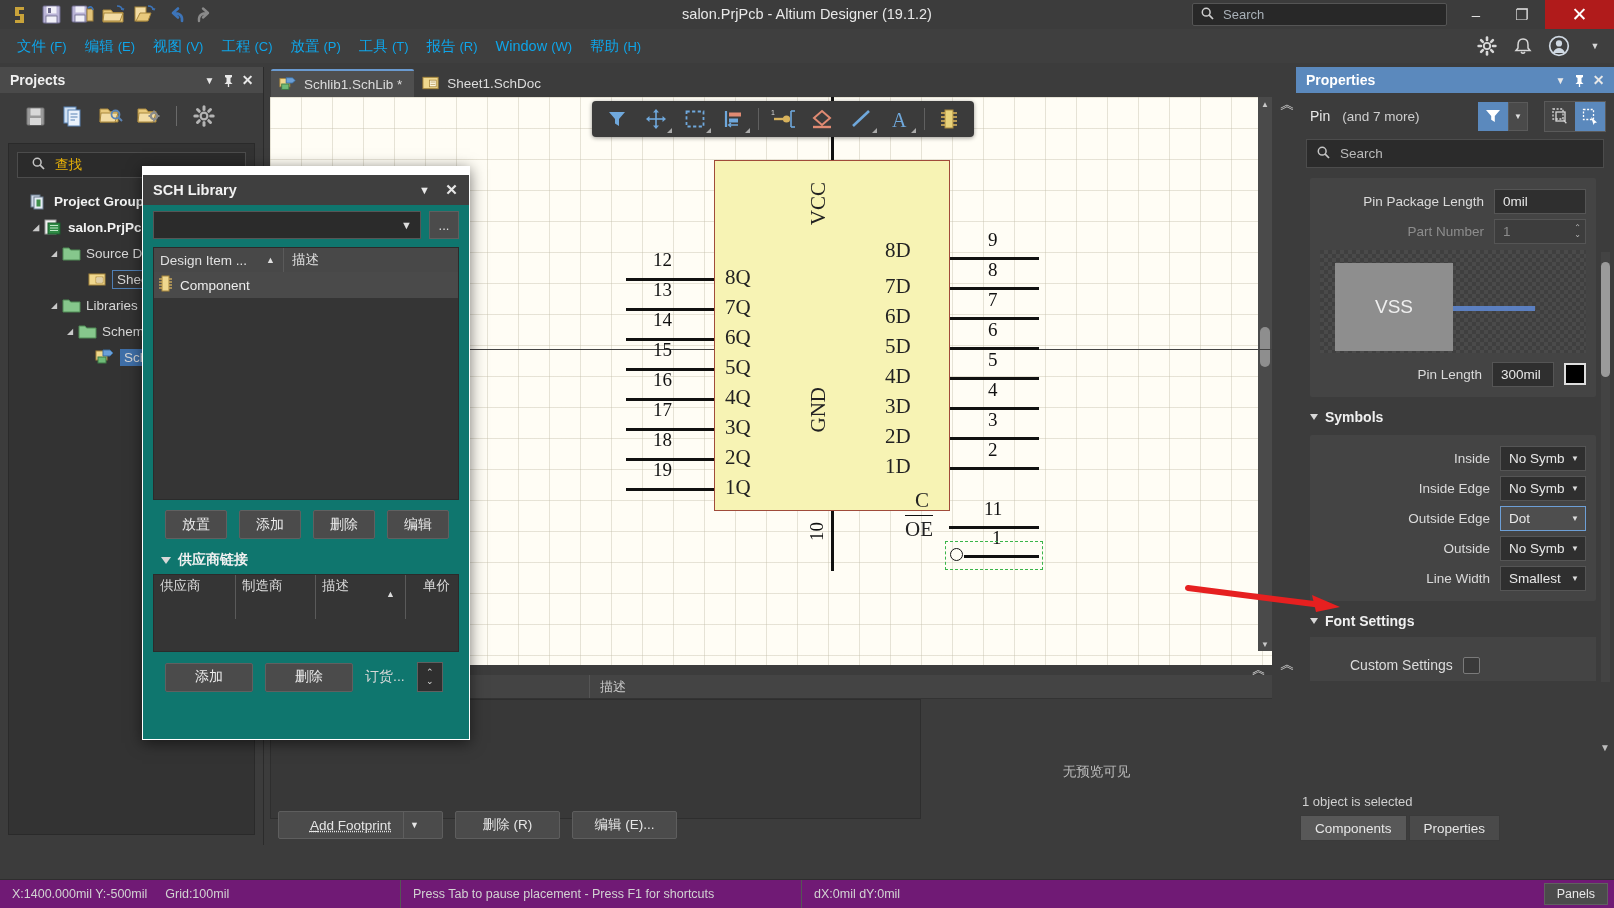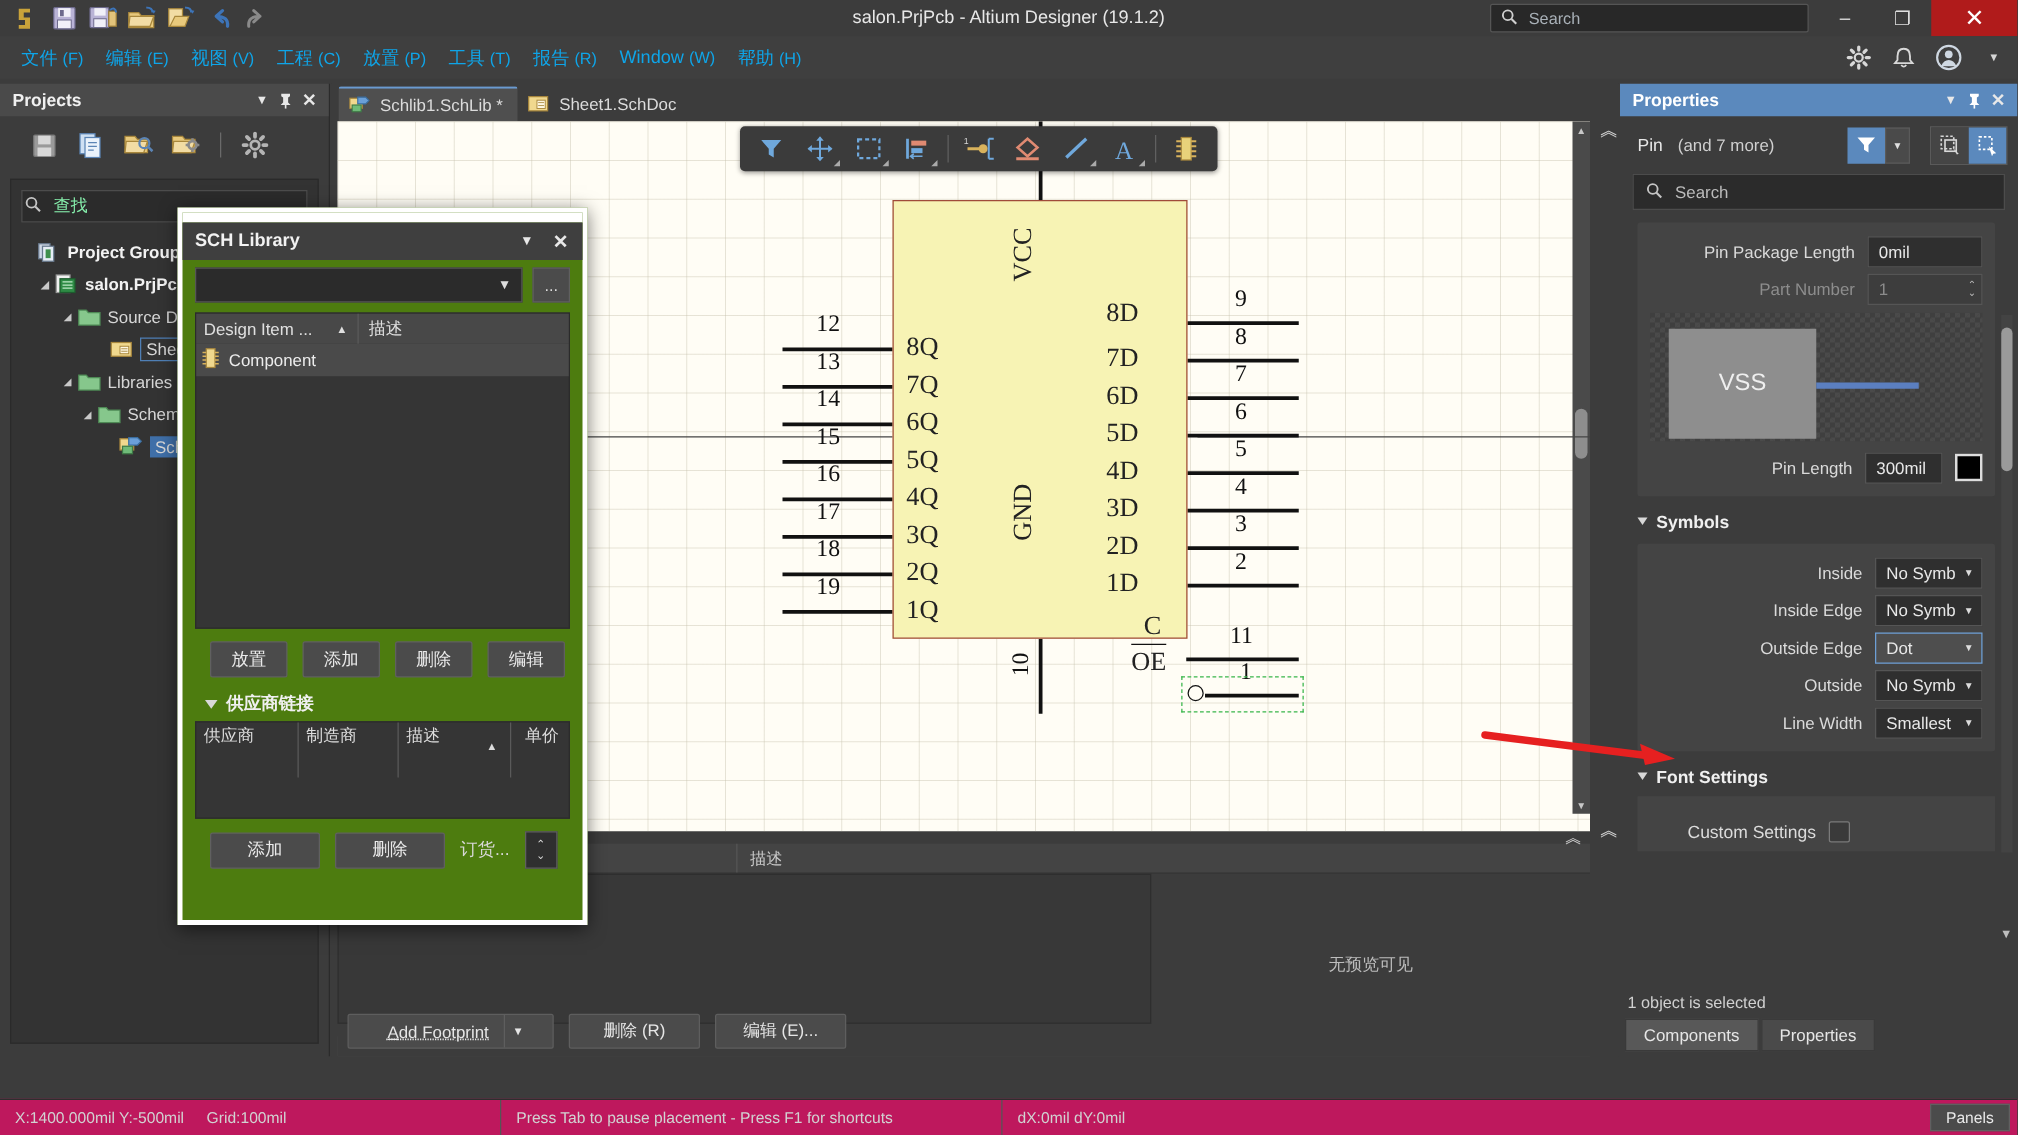--- a/index.html
+++ b/index.html
@@ -65,21 +65,21 @@
   .ph-btn { width: 19px; height: 19px; display: flex; align-items: center; justify-content: center; color: #e8e8e8; font-size: 13px; }
   .proj-toolbar { height: 46px; display: flex; align-items: center; gap: 12px; padding-left: 22px; }
   .pt-ico { width: 26px; height: 26px; display: flex; align-items: center; justify-content: center; }
   .pt-div { width: 1px; height: 20px; background: #6a6a6a; margin: 0 2px; }
   .proj-body {
     position: absolute; left: 8px; top: 76px; right: 8px; bottom: 10px;
     background: #333333; border: 1px solid #2a2a2a;
   }
   .searchbox {
     margin: 8px 8px 0 8px; height: 26px; background: #2b2b2b; border: 1px solid #4c4c4c;
-    display: flex; align-items: center; padding-left: 2px; color: #86efac; font-size: 13.5px;
+    display: flex; align-items: center; padding-left: 14px; color: #eab308; font-size: 13.5px;
   }
   .searchbox .lbl { margin-left: 10px; }
   .tree { margin-top: 10px; padding-left: 6px; font-size: 13.5px; }
   .trow { display: flex; align-items: center; height: 26px; white-space: nowrap; }
   .tarrow { width: 14px; color: #c9c9c9; font-size: 8px; display: flex; align-items: center; justify-content: center; }
   .tico { width: 20px; height: 18px; margin-right: 5px; display: flex; align-items: center; justify-content: center; }
   .trow.bold { font-weight: bold; color: #f2f2f2; }
   .trow .selbg { background: #3f6fa8; padding: 1px 4px; }
   .trow .selbox { border: 1px solid #4f7fb5; padding: 1px 4px; }
 
@@ -153,21 +153,21 @@
     background: #4b4b4b; border: 1px solid #5e5e5e; color: #e6e6e6; font-size: 13.5px;
     height: 28px; padding: 0 14px; display: flex; align-items: center; justify-content: center; border-radius: 2px;
   }
   .btn.split { padding-right: 0; }
   .btn .caret { width: 22px; height: 26px; display: flex; align-items: center; justify-content: center; border-left: 1px solid #5e5e5e; margin-left: 12px; font-size: 9px; }
   .ed-chev { position: absolute; color: #cfcfcf; font-size: 14px; }
 
   
   .schlib {
     position: absolute; left: 142px; top: 166px; width: 328px; height: 574px;
-    background: #4d7c0f; border: 4px solid #ffffff; box-shadow: 0 3px 14px rgba(0,0,0,.55); z-index: 40;
+    background: #0f766e; border: 1px solid #ffffff; box-shadow: 0 3px 14px rgba(0,0,0,.55); z-index: 40;
   }
   .schlib-topline { height: 8px; background: #ffffff; }
   .schlib-head {
     height: 30px; background: #3f3f3f; display: flex; align-items: center; padding: 0 8px 0 10px;
     font-weight: bold; font-size: 14.5px; color: #f2f2f2;
   }
   .combo-row { display: flex; align-items: center; gap: 8px; padding: 6px 10px 0 10px; }
   .combo {
     flex: 1; height: 28px; background: #2b2b2b; border: 1px solid #565656;
     display: flex; align-items: center; justify-content: flex-end; padding-right: 8px; color: #ddd; font-size: 10px;
@@ -241,21 +241,21 @@
   .props-scroll .thumb { position: absolute; left: 0; top: 10px; width: 9px; height: 115px; background: #9a9a9a; border-radius: 5px; }
   .props-status { position: absolute; left: 6px; bottom: 36px; font-size: 13px; color: #d0d0d0; }
   .props-tabs { position: absolute; left: 4px; bottom: 4px; display: flex; gap: 2px; }
   .ptab { height: 26px; padding: 0 14px; background: #4a4a4a; display: flex; align-items: center; font-size: 13.5px; color: #e6e6e6; border: 1px solid #3a3a3a; }
   .ptab.active { background: #585858; }
   .left-chev { position: absolute; left: 1280px; color: #d0d0d0; font-size: 15px; z-index: 20; }
 
   
   .statusbar {
     position: absolute; left: 0; bottom: 0; width: 1614px; height: 29px;
-    background: #be185d; border-top: 1px solid #2e2e2e; display: flex; align-items: center; font-size: 12.5px; color: #d2d2d2;
+    background: #701a75; border-top: 1px solid #2e2e2e; display: flex; align-items: center; font-size: 12.5px; color: #d2d2d2;
   }
   .sb-seg { padding: 0 12px; height: 29px; display: flex; align-items: center; gap: 18px; }
   .sb-sep { width: 1px; height: 29px; background: #555; }
   .panels-btn { position: absolute; right: 6px; top: 3px; height: 22px; padding: 0 12px; background: #4b4b4b; border: 1px solid #606060; display: flex; align-items: center; font-size: 12.5px; color: #e8e8e8; }
 </style>
 </head>
 <body>
 
 <div id="app">
 

